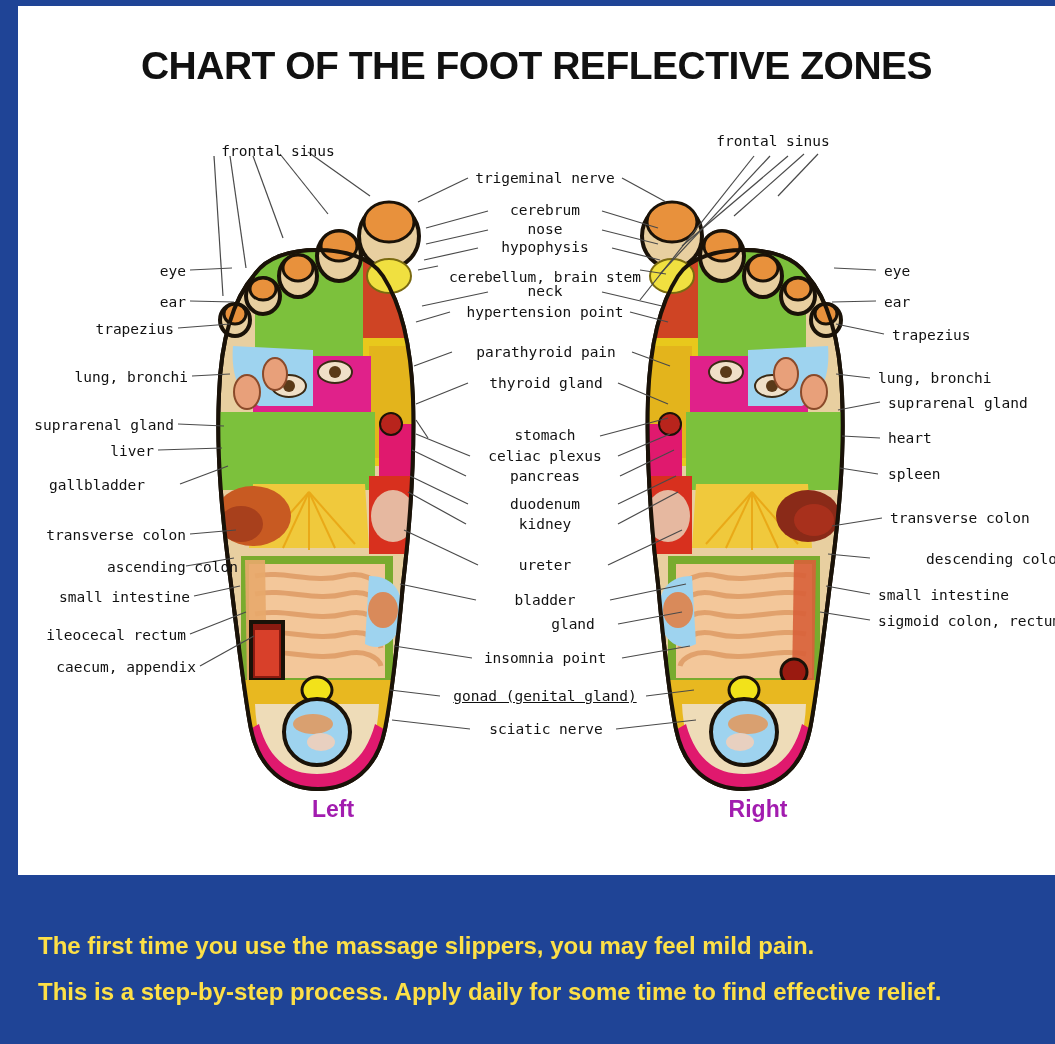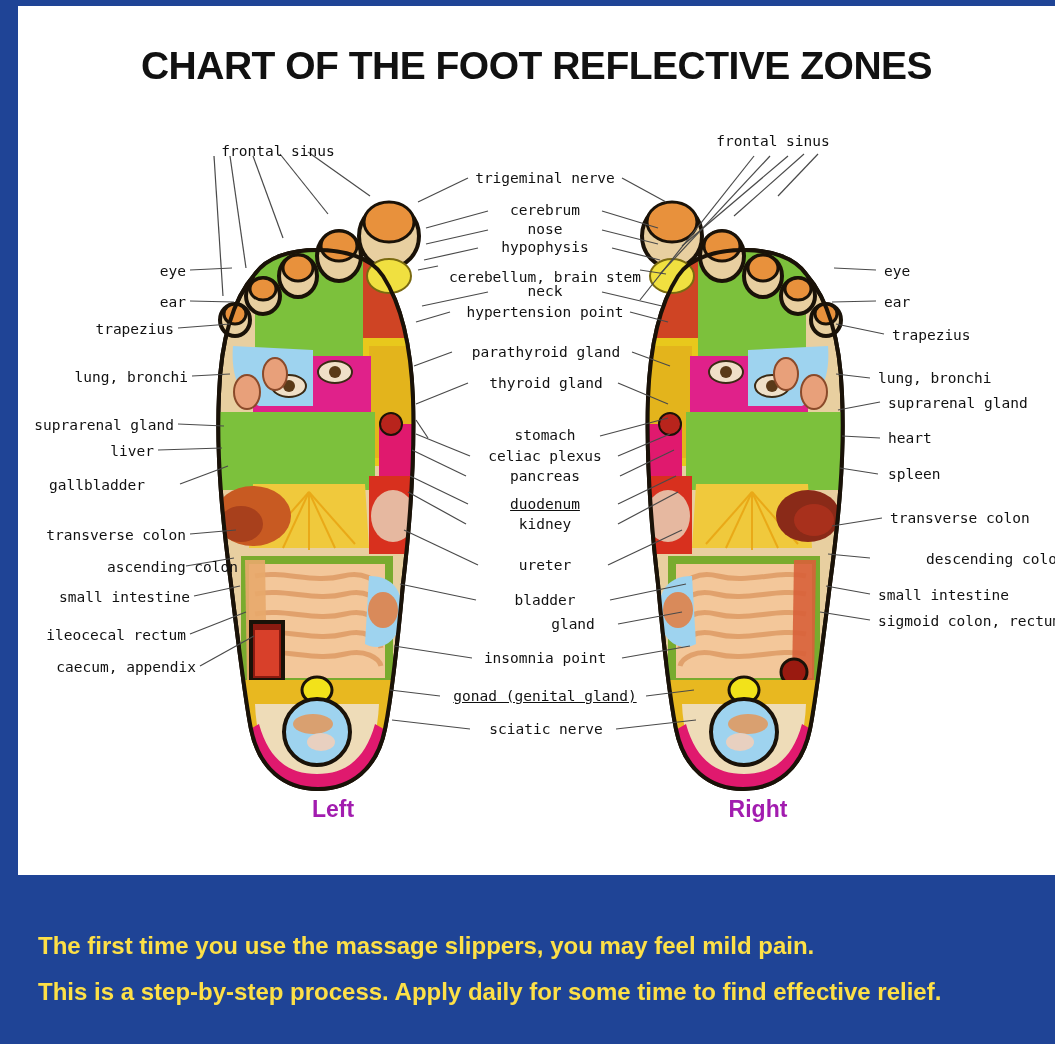--- a/index.html
+++ b/index.html
@@ -421,27 +421,27 @@
     <div class="lbl l" style="left:860px;top:582px;">small intestine</div>
     <div class="lbl l" style="left:860px;top:608px;">sigmoid colon, rectum</div>
 
     <div class="lbl c" style="left:434px;top:165px;width:186px;">trigeminal nerve</div>
     <div class="lbl c" style="left:444px;top:197px;width:166px;">cerebrum</div>
     <div class="lbl c" style="left:444px;top:216px;width:166px;">nose</div>
     <div class="lbl c" style="left:444px;top:234px;width:166px;">hypophysis</div>
     <div class="lbl c" style="left:403px;top:252px;width:248px;margin-top:12px;">cerebellum, brain stem</div>
     <div class="lbl c" style="left:444px;top:278px;width:166px;">neck</div>
     <div class="lbl c" style="left:424px;top:299px;width:206px;">hypertension point</div>
-    <div class="lbl c" style="left:428px;top:339px;width:200px;">parathyroid gland</div>
+    <div class="lbl c" style="left:428px;top:339px;width:200px;">parathyroid pain</div>
     <div class="lbl c" style="left:440px;top:370px;width:176px;">thyroid gland</div>
 
     <div class="lbl c" style="left:444px;top:422px;width:166px;">stomach</div>
     <div class="lbl c" style="left:434px;top:443px;width:186px;">celiac plexus</div>
     <div class="lbl c" style="left:444px;top:463px;width:166px;">pancreas</div>
-    <div class="lbl c" style="left:444px;top:491px;width:166px;text-decoration:underline;">duodenum</div>
+    <div class="lbl c" style="left:444px;top:491px;width:166px;">duodenum</div>
     <div class="lbl c" style="left:444px;top:511px;width:166px;">kidney</div>
     <div class="lbl c" style="left:444px;top:552px;width:166px;">ureter</div>
     <div class="lbl c" style="left:444px;top:587px;width:166px;">bladder</div>
     <div class="lbl c" style="left:500px;top:611px;width:110px;">gland</div>
     <div class="lbl c" style="left:437px;top:645px;width:180px;">insomnia point</div>
     <div class="lbl c" style="left:414px;top:683px;width:226px;text-decoration:underline;">gonad (genital gland)</div>
     <div class="lbl c" style="left:440px;top:716px;width:176px;">sciatic nerve</div>
 
     <div class="foot-caption" id="cap-left">Left</div>
     <div class="foot-caption" id="cap-right">Right</div>

